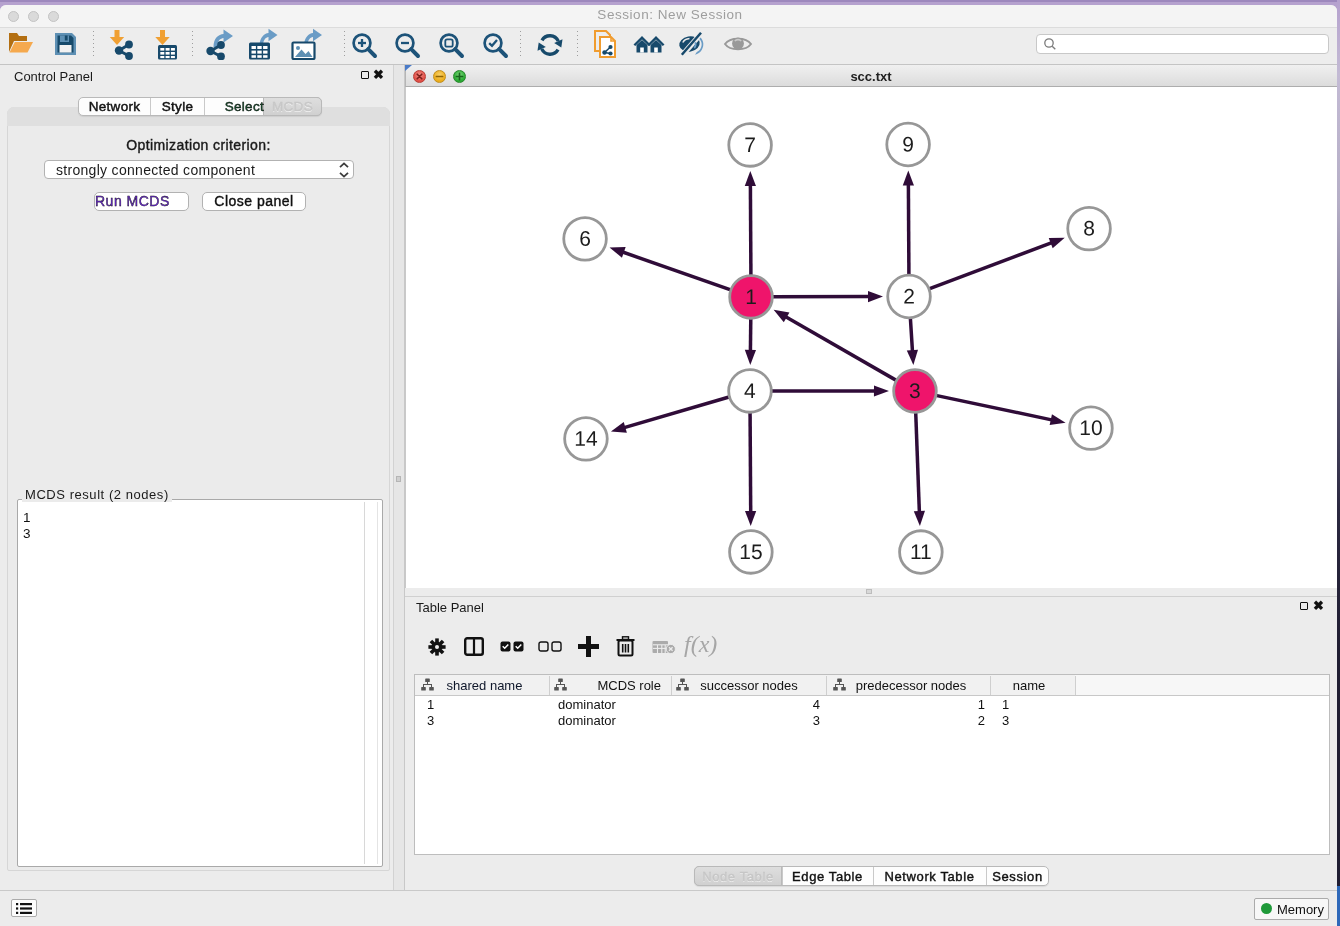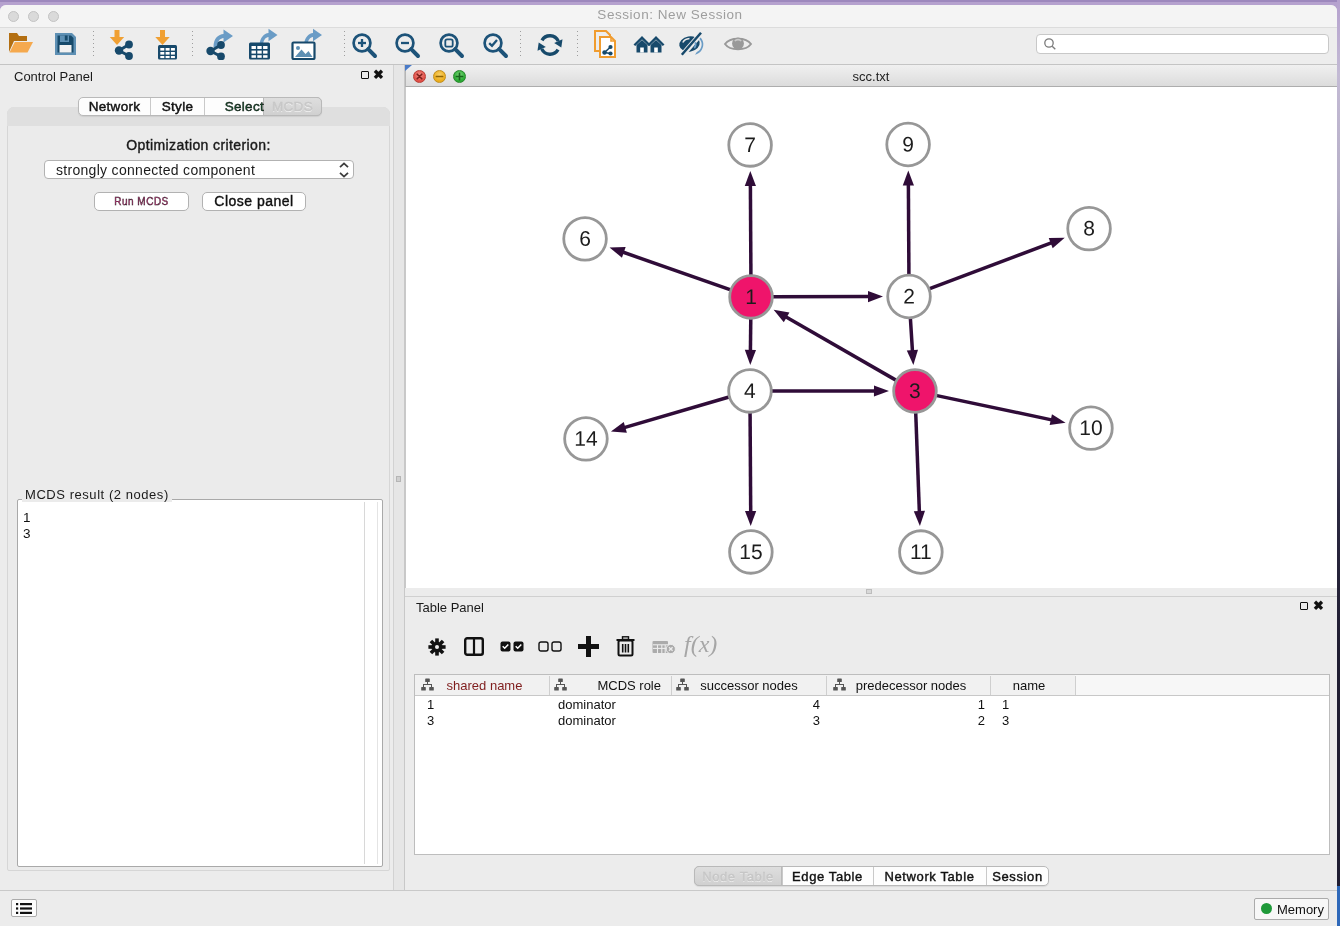--- a/index.html
+++ b/index.html
@@ -183,21 +183,21 @@
 <div class="abs" style="left:204px;top:99px;width:60px;height:16px;text-align:right;font-size:13.5px;letter-spacing:0.3px;-webkit-text-stroke:0.45px #111;color:#14532d">Select</div>
 <div class="abs" style="left:263px;top:99px;width:59px;height:16px;text-align:center;font-size:13.5px;letter-spacing:0.3px;-webkit-text-stroke:0.45px #c7c7c7;color:#c7c7c7;text-shadow:0 1px 0 #f5f5f5">MCDS</div>
 
 <div class="abs" style="left:0px;top:137px;width:397px;text-align:center;font-size:14px;letter-spacing:0.4px;-webkit-text-stroke:0.4px #1a1a1a;color:#1a1a1a">Optimization criterion:</div>
 <div class="abs" style="left:44px;top:160px;width:310px;height:19px;background:#fff;border:1px solid #b2b2b2;border-radius:4px"></div>
 <div class="abs" style="left:56px;top:162px;font-size:14px;letter-spacing:0.3px;color:#1a1a1a">strongly connected component</div>
 <svg class="abs" style="left:337px;top:162px" width="14" height="16" viewBox="0 0 14 16">
     <path d="M3 5.2 L7 1.4 L11 5.2" fill="none" stroke="#3c3c3c" stroke-width="1.8"></path>
     <path d="M3 10.8 L7 14.6 L11 10.8" fill="none" stroke="#3c3c3c" stroke-width="1.8"></path>
   </svg>
-<div class="abs" style="left:94px;top:192px;width:95px;height:19px;background:#fff;border:1px solid #b2b2b2;border-radius:5px;text-align:center;font-size:10px;letter-spacing:0.5px;-webkit-text-stroke:0.4px #111;color:#ec4899;line-height:17px">Run MCDS</div>
+<div class="abs" style="left:94px;top:192px;width:95px;height:19px;background:#fff;border:1px solid #b2b2b2;border-radius:5px;font-size:14px;letter-spacing:0.5px;-webkit-text-stroke:0.4px #111;color:#6d28d9;line-height:17px">Run MCDS</div>
 <div class="abs" style="left:202px;top:192px;width:104px;height:19px;background:#fff;border:1px solid #b2b2b2;border-radius:5px;text-align:center;font-size:14px;letter-spacing:0.5px;-webkit-text-stroke:0.4px #111;color:#111;line-height:17px">Close panel</div>
 
 <div class="abs" style="left:17px;top:499px;width:366px;height:368px;border:1px solid #a9a9a9;border-radius:2px;background:#fff"></div>
 <div class="abs" style="left:19px;top:501px;width:362px;height:364px;background:#fff"></div>
 <div class="abs" style="left:364px;top:502px;width:1px;height:362px;background:#d8d8d8"></div>
 <div class="abs" style="left:377px;top:502px;width:1px;height:362px;background:#e4e4e4"></div>
 <div class="abs" style="left:22px;top:487px;background:#ebebeb;padding:0 3px;font-size:13px;letter-spacing:0.55px;color:#1a1a1a">MCDS result (2 nodes)</div>
 <div class="abs" style="left:23px;top:510px;font-size:13.5px;color:#111;line-height:16px">1<br>3</div>
 
 <div class="abs" style="left:393px;top:65px;width:12px;height:825px;background:#e6e6e6;border-left:1px solid #d2d2d2;border-right:1px solid #c8c8c8"></div>
@@ -210,21 +210,21 @@
 <div class="abs" style="left:453px;top:69.5px;width:13px;height:13px;border-radius:50%;background:radial-gradient(circle at 50% 35%,#7ed67a 0%,#2fae38 60%,#23a02c 100%);border:1px solid #27862c"></div>
 <svg class="abs" style="left:413px;top:69.5px" width="13" height="13" viewBox="0 0 13 13">
     <path d="M4.2 4.2 L8.8 8.8 M8.8 4.2 L4.2 8.8" stroke="#7c1f1a" stroke-width="1.6" stroke-linecap="round"></path>
   </svg>
 <svg class="abs" style="left:433px;top:69.5px" width="13" height="13" viewBox="0 0 13 13">
     <path d="M3.4 6.5 H9.6" stroke="#8f6505" stroke-width="1.7" stroke-linecap="round"></path>
   </svg>
 <svg class="abs" style="left:453px;top:69.5px" width="13" height="13" viewBox="0 0 13 13">
     <path d="M3.4 6.5 H9.6 M6.5 3.4 V9.6" stroke="#17641c" stroke-width="1.7" stroke-linecap="round"></path>
   </svg>
-<div class="abs" style="left:700px;top:69px;width:342px;text-align:center;font-size:13px;font-weight:normal;color:#222">scc.txt</div>
+<div class="abs" style="left:700px;top:69px;width:342px;text-align:center;font-size:13px;font-weight:bold;color:#222">scc.txt</div>
 
 <div class="abs" style="left:405px;top:87px;width:932px;height:501px;background:#fff;border-left:1px solid #c9c9c9"></div>
 
 <div class="abs" style="left:866px;top:589px;width:6px;height:5px;background:#d8d8d8;border:1px solid #bdbdbd"></div>
 <svg width="932" height="501" style="position:absolute;left:405px;top:87px;transform:rotate(0.03deg)" font-family="Liberation Sans, sans-serif">
     <line x1="345.9" y1="190.0" x2="345.3" y2="97.0" stroke="#2f0c38" stroke-width="3.5"></line>
     <polygon points="345.2,84.0 350.9,99.0 339.7,99.0" fill="#2f0c38"></polygon>
     <line x1="327.1" y1="203.4" x2="216.8" y2="164.9" stroke="#2f0c38" stroke-width="3.5"></line>
     <polygon points="204.5,160.6 220.6,160.2 216.9,170.8" fill="#2f0c38"></polygon>
     <line x1="366.0" y1="209.9" x2="465.0" y2="209.6" stroke="#2f0c38" stroke-width="3.5"></line>
@@ -365,21 +365,21 @@
     </g>
   </svg>
 <svg class="abs" style="left:833px;top:678px" width="13" height="13" viewBox="0 0 13 13">
     <g fill="#555">
       <rect x="4.2" y="0.5" width="4.6" height="3.6" rx="0.6"></rect>
       <rect x="0.2" y="8.9" width="4.6" height="3.6" rx="0.6"></rect>
       <rect x="8.2" y="8.9" width="4.6" height="3.6" rx="0.6"></rect>
       <path d="M6 4 H7 V6 H11 V9 H10 V7 H3 V9 H2 V6 H6 Z"></path>
     </g>
   </svg>
-<div class="abs" style="left:432px;top:678px;width:105px;text-align:center;font-size:13px;color:#7f1d1d">shared name</div>
+<div class="abs" style="left:432px;top:678px;width:105px;text-align:center;font-size:13px;color:#0f172a">shared name</div>
 <div class="abs" style="left:561px;top:678px;width:100px;text-align:right;font-size:13px;color:#111">MCDS role</div>
 <div class="abs" style="left:684px;top:678px;width:130px;text-align:center;font-size:13px;color:#111">successor nodes</div>
 <div class="abs" style="left:841px;top:678px;width:140px;text-align:center;font-size:13px;color:#111">predecessor nodes</div>
 <div class="abs" style="left:984px;top:678px;width:90px;text-align:center;font-size:13px;color:#111">name</div>
 <div class="abs" style="left:427px;top:697px;font-size:13px;color:#111">1</div>
 <div class="abs" style="left:558px;top:697px;font-size:13px;color:#111">dominator</div>
 <div class="abs" style="left:740px;top:697px;width:80px;text-align:right;font-size:13px;color:#111">4</div>
 <div class="abs" style="left:905px;top:697px;width:80px;text-align:right;font-size:13px;color:#111">1</div>
 <div class="abs" style="left:1002px;top:697px;font-size:13px;color:#111">1</div>
 <div class="abs" style="left:427px;top:713px;font-size:13px;color:#111">3</div>

